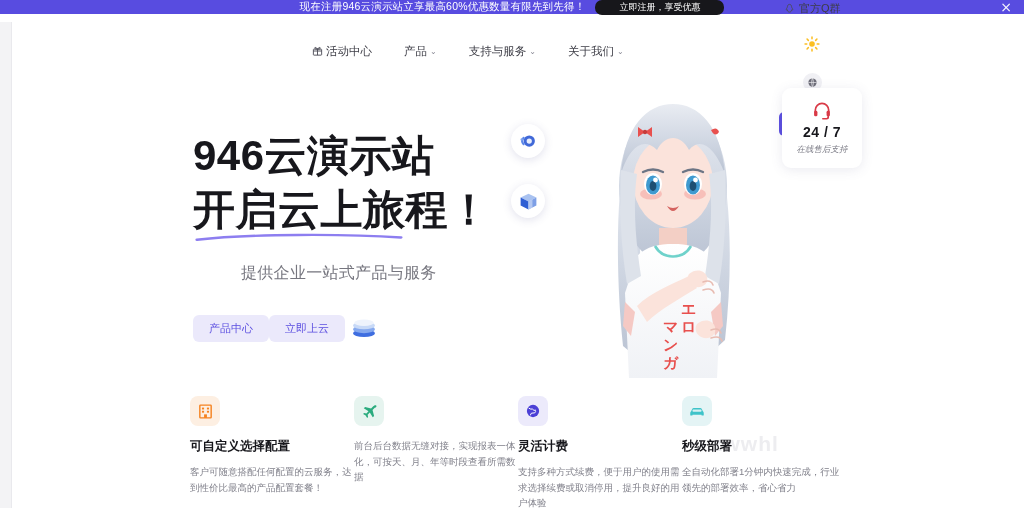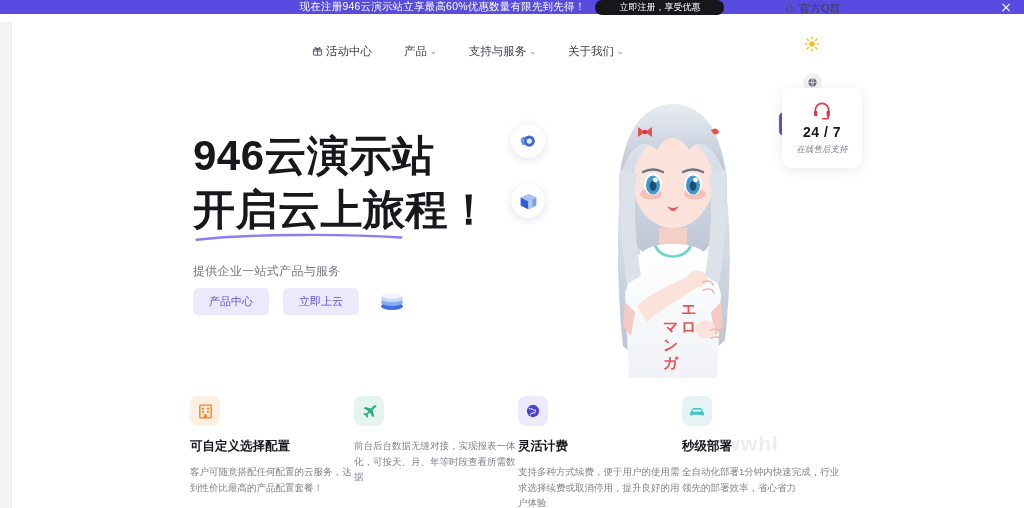--- a/index.html
+++ b/index.html
@@ -137,27 +137,28 @@
     white-space: nowrap;
   }
   .hero-title-2 { position: relative; display: inline-block; }
   .underline-swoosh {
     position: absolute; left: 2px; bottom: -5px;
     width: 212px; height: 9px;
     overflow: visible;
   }
   .hero-sub {
     margin-top: 26px;
-    font-size: 12px;
+    font-size: 16px;
     color: #76767f;
     letter-spacing: .3px;
+    margin-left: 48px;
   }
   .hero-actions {
-    margin-top: 8px;
-    display: flex; align-items: center; gap: 14px;
+    margin-top: 31px;
+    display: flex; align-items: center; 
   }
   .pill-btn {
     background: #ebe9fb;
     color: #5b4ee0;
     font-size: 11px;
     padding: 6px 16px;
     border-radius: 6px;
     border: none;
     cursor: pointer;
     white-space: nowrap;

